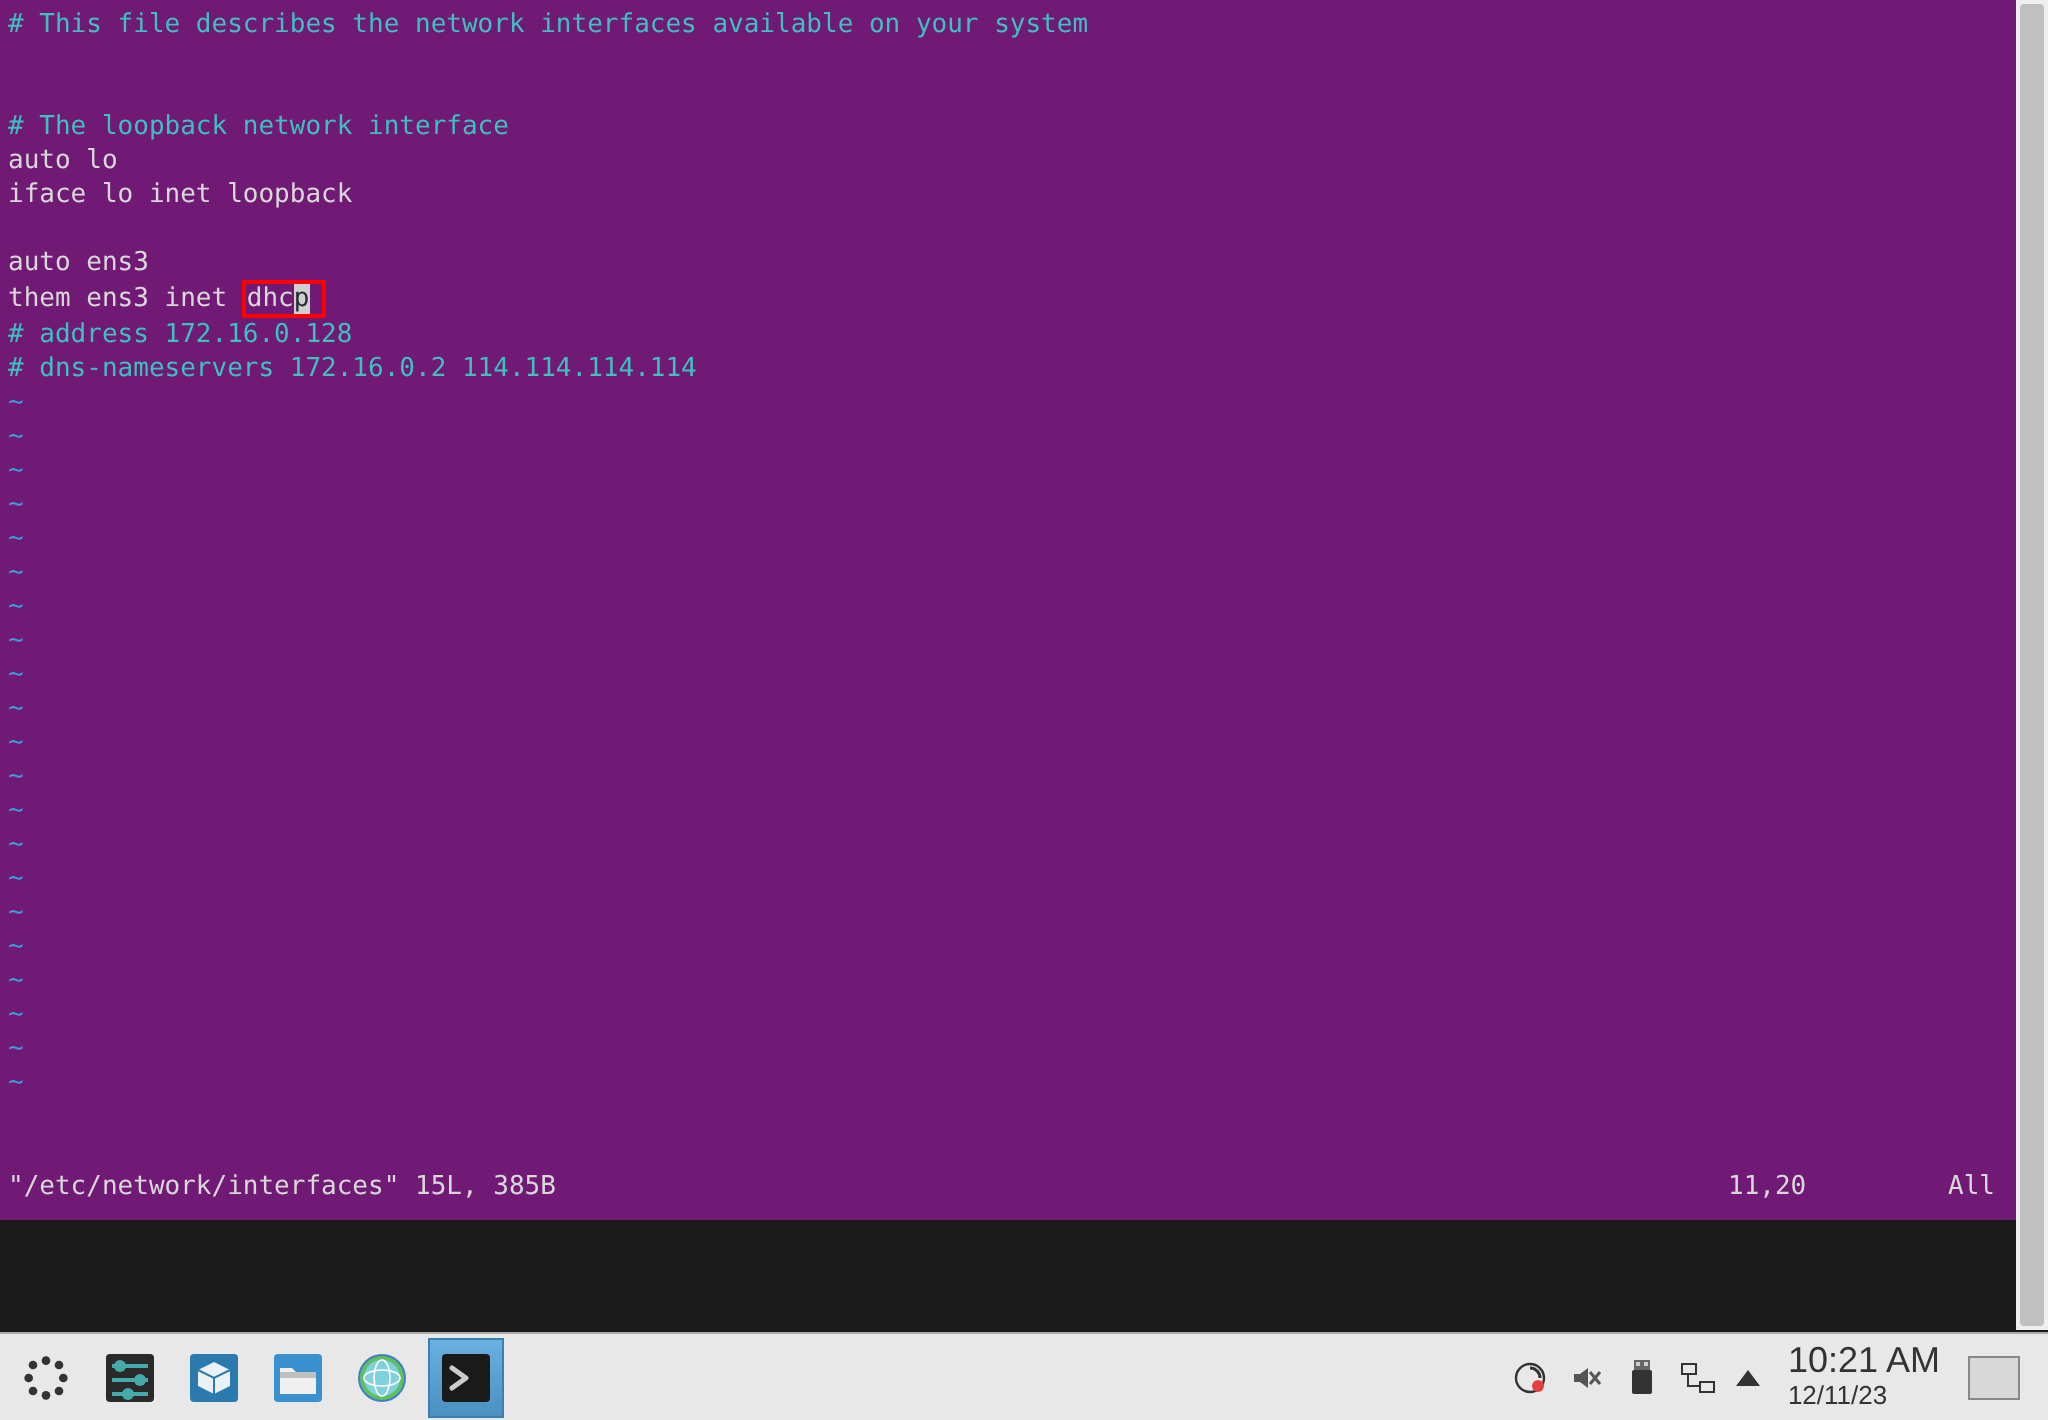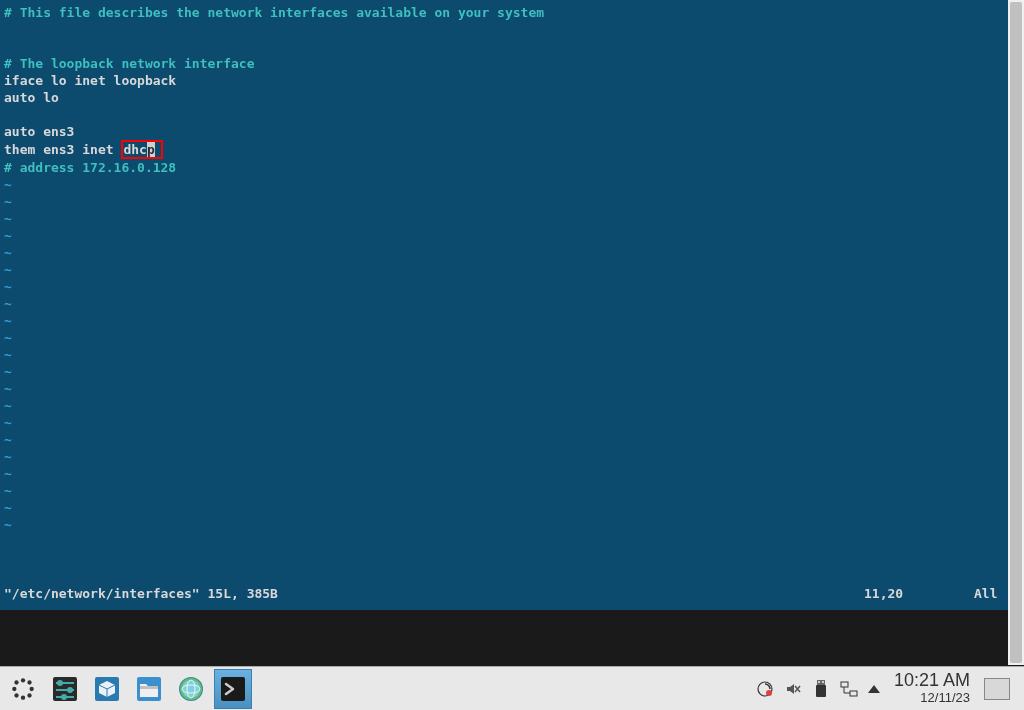--- a/index.html
+++ b/index.html
@@ -12,24 +12,23 @@
       line-height: 17px;
       overflow: hidden;
       position: relative;
     }
     .terminal {
       position: absolute;
       top: 0;
       left: 0;
       width: 1008px;
       height: 610px;
-      background: #0c4a6e;
+      background: #701a75;
       padding: 4px;
       color: #d8d8d8;
-      font-weight: bold;
     }
     .terminal-scrollbar {
       position: absolute;
       right: 0;
       top: 0;
       width: 16px;
       height: 665px;
       background: #f0f0f0;
     }
     .terminal-scrollbar-thumb {
@@ -103,21 +102,21 @@
     }
     .tray-icon {
       width: 18px;
       height: 18px;
       display: flex;
       align-items: center;
       justify-content: center;
       cursor: pointer;
     }
     .clock {
-      text-align: right;
+      text-align: left;
       font-family: sans-serif;
       color: #333;
       line-height: 1.1;
       padding: 0 4px;
     }
     .clock-time { font-size: 18px; font-weight: 500;}
     .clock-date { font-size: 13px; }
     .show-desktop {
       width: 26px;
       height: 22px;
@@ -136,26 +135,27 @@
   </style>
 </head>
 <body>
 
 <div class="terminal">
   <div id="editor-lines">
       <div class="comment"># This file describes the network interfaces available on your system</div>
       <div>&nbsp;</div>
       <div>&nbsp;</div>
       <div class="comment"># The loopback network interface</div>
+      <div>auto lo</div>
       <div>iface lo inet loopback</div>
-      <div>auto lo</div>
       <div>&nbsp;</div>
       <div>auto ens3</div>
       <div><span>them ens3 inet </span><span class="highlight-box"><span>dhc</span><span class="cursor-bg">p</span></span></div>
       <div class="comment"># address 172.16.0.128</div>
+      <div class="comment"># dns-nameservers 172.16.0.2 114.114.114.114</div>
       <div class="tilde">~</div>
       <div class="tilde">~</div>
       <div class="tilde">~</div>
       <div class="tilde">~</div>
       <div class="tilde">~</div>
       <div class="tilde">~</div>
       <div class="tilde">~</div>
       <div class="tilde">~</div>
       <div class="tilde">~</div>
       <div class="tilde">~</div>

